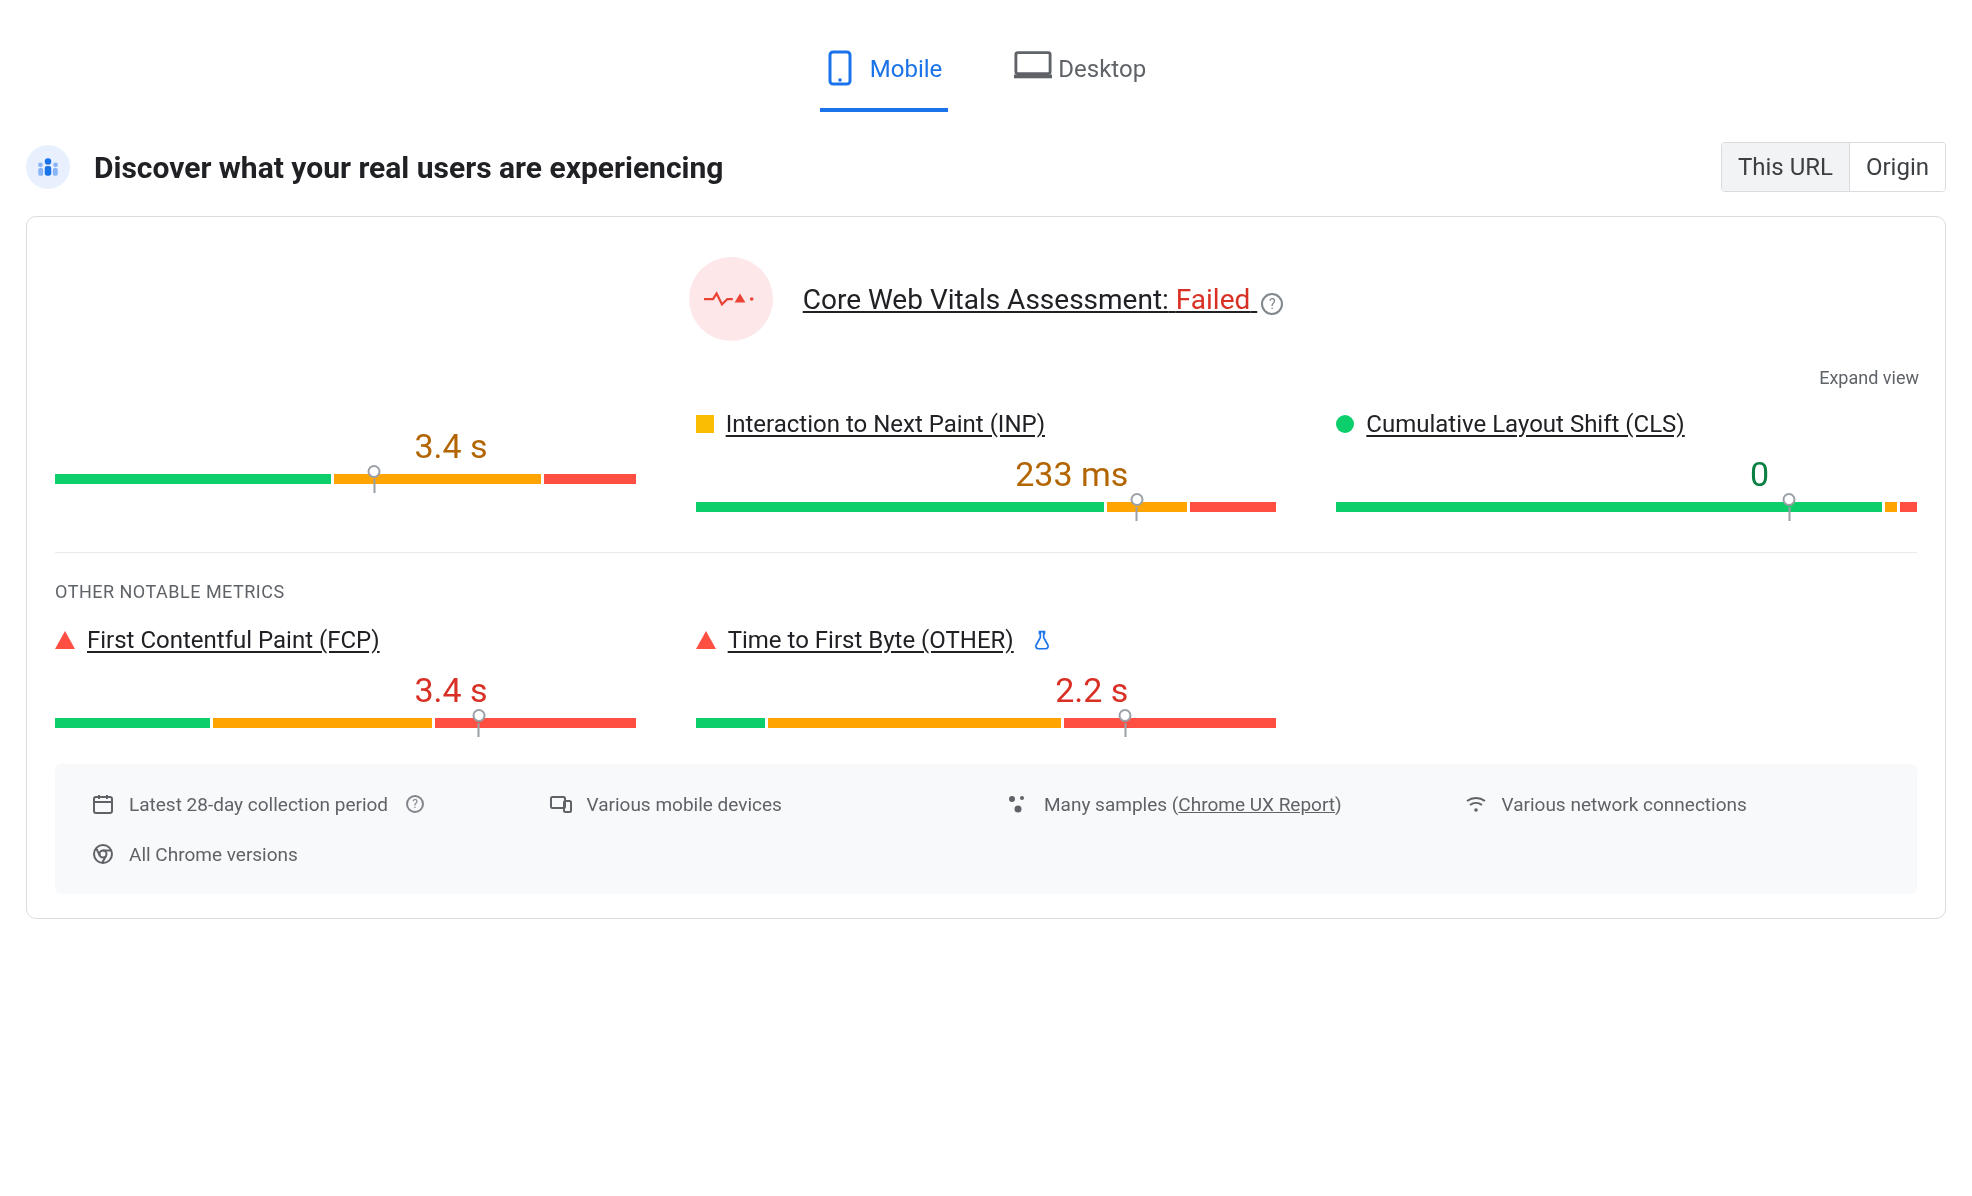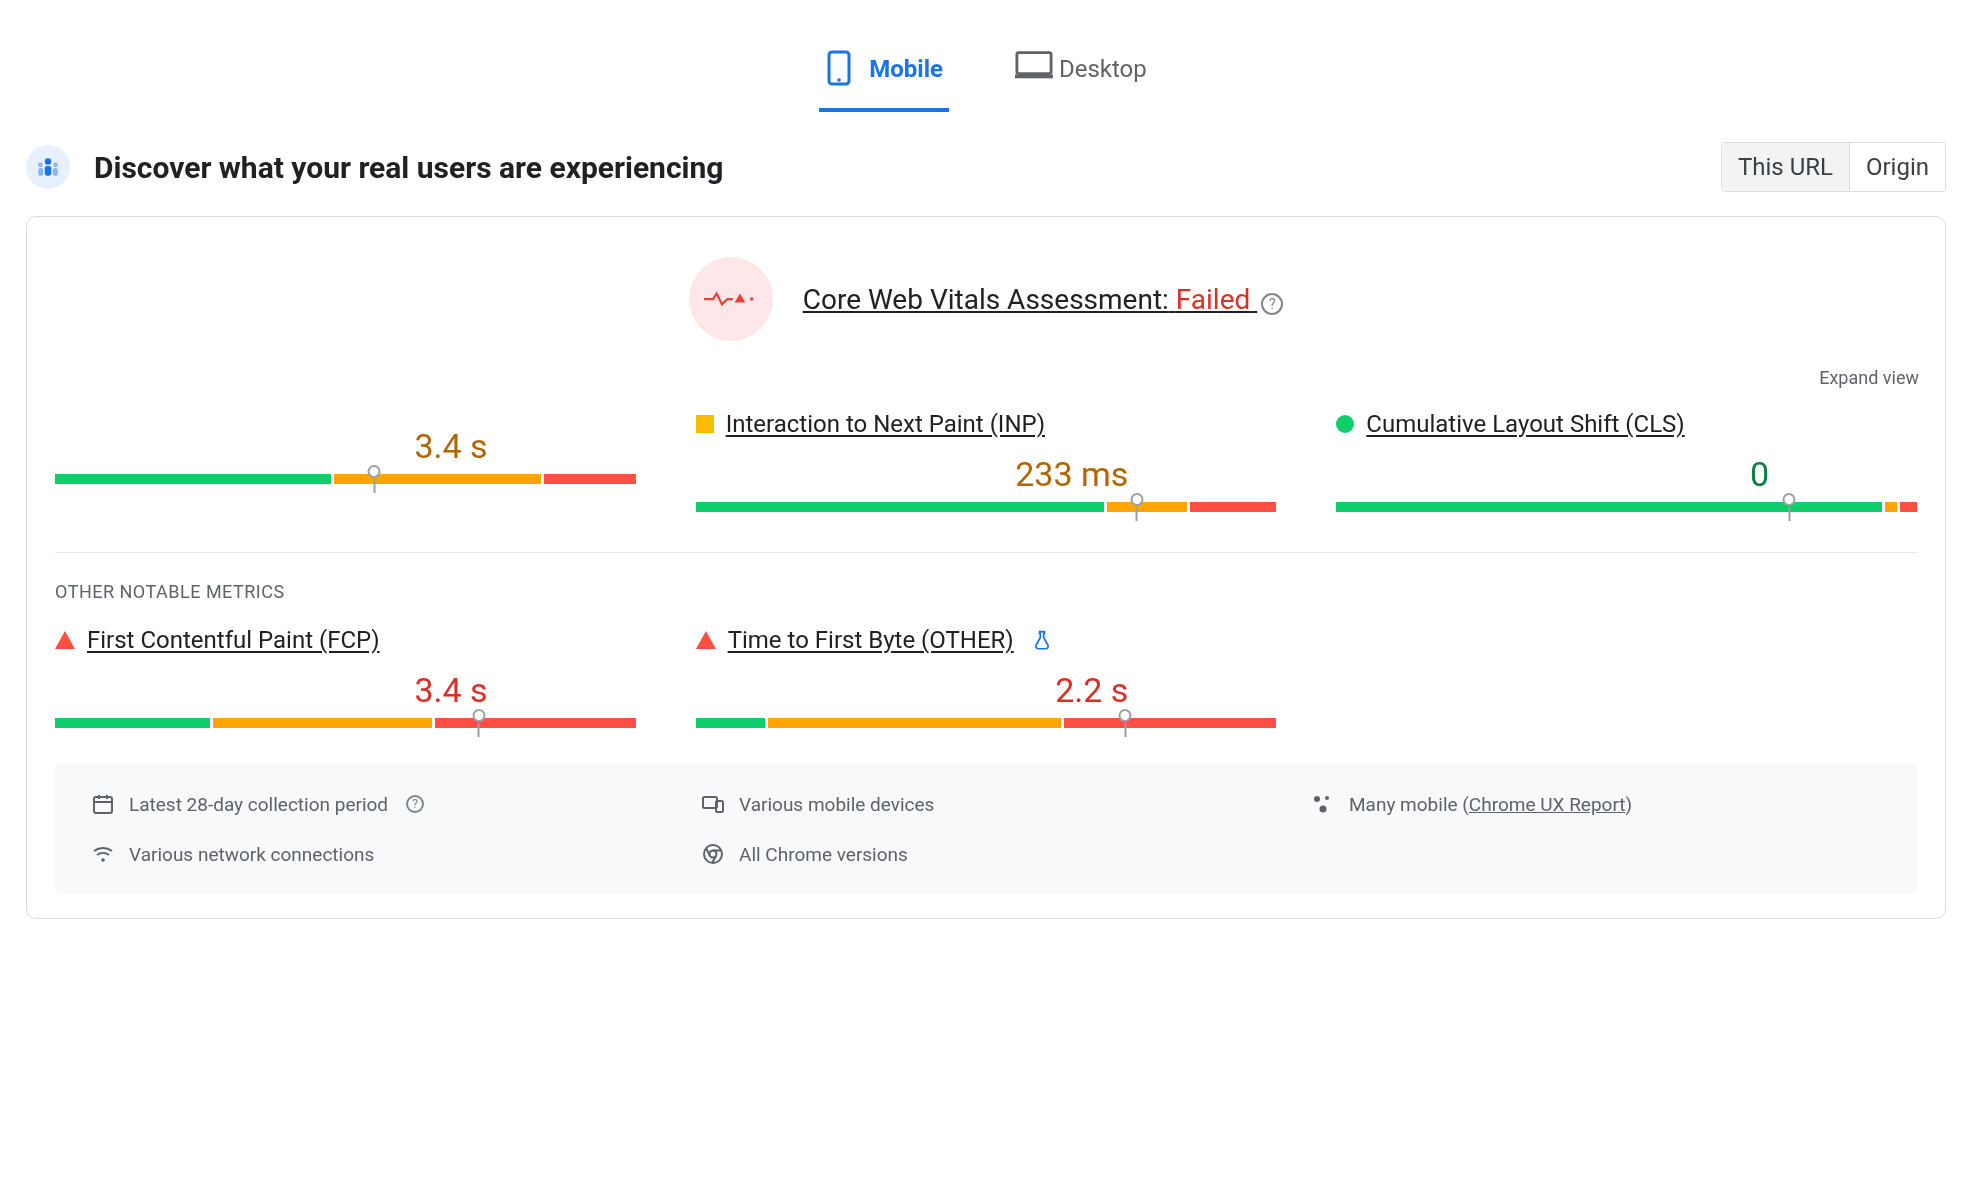--- a/index.html
+++ b/index.html
@@ -15,21 +15,21 @@
   .tabs {
     display: flex; justify-content: center; gap: 60px;
     padding: 20px 0 0;
   }
   .tab {
     display: flex; align-items: center; gap: 14px;
     padding: 10px 6px 20px; cursor: pointer;
     font-size: 24px; color: #5f6368;
     border-bottom: 4px solid transparent;
   }
-  .tab.active { color: #1a73e8; border-bottom-color: #1a73e8; font-weight: bold; }
+  .tab.active { color: #1a73e8; border-bottom-color: #1a73e8; }
   .tab-icon { width: 30px; height: 38px; display:inline-block; }
 
   
   .header-row {
     display: flex; align-items: center; justify-content: space-between;
     padding: 30px 26px 14px;
   }
   .header-left { display:flex; align-items:center; gap: 24px; }
   .header-icon {
     width: 44px; height: 44px; border-radius: 50%;
@@ -114,21 +114,21 @@
 
   .section-sep { border:none; border-top:1px solid #e8eaed; margin: 40px 8px 28px; }
   .section-label {
     font-size:18px; letter-spacing:0.5px; color:#5f6368; padding:0 8px 24px;
   }
 
   
   .info-box {
     margin: 36px 8px 0; background:#f8f9fa; border-radius:6px;
     padding: 28px 36px;
-    display:grid; grid-template-columns: repeat(3, 1fr);
+    display:grid; grid-template-columns: repeat(4, 1fr);
     row-gap: 26px; column-gap: 40px;
     color:#5f6368; font-size:19px;
   }
   .info-item { display:flex; align-items:center; gap:14px; }
   .info-icon { width:24px; height:24px; color:#5f6368; flex-shrink:0; }
   .link-u { text-decoration:underline; cursor:pointer; }
 
   svg { display:block; }
 </style>
 </head>
@@ -307,21 +307,21 @@
           </svg>
         <span>Various mobile devices</span>
       </div>
       <div class="info-item">
         <svg class="info-icon" viewBox="0 0 24 24">
             <circle cx="6" cy="7" r="3" fill="#5f6368"></circle>
             <circle cx="16" cy="6" r="2" fill="#5f6368"></circle>
             <circle cx="12" cy="17" r="3.5" fill="#5f6368"></circle>
           </svg>
         <span>
-          <span>Many mobile (</span><span class="link-u">Chrome UX Report</span><span>)</span>
+          <span>Many samples (</span><span class="link-u">Chrome UX Report</span><span>)</span>
         </span>
       </div>
       <div class="info-item">
         <svg class="info-icon" viewBox="0 0 24 24">
             <path d="M3 9a15 15 0 0 1 18 0" fill="none" stroke="#5f6368" stroke-width="2"></path>
             <path d="M6 13a10 10 0 0 1 12 0" fill="none" stroke="#5f6368" stroke-width="2"></path>
             <circle cx="12" cy="18" r="1.8" fill="#5f6368"></circle>
           </svg>
         <span>Various network connections</span>
       </div>

